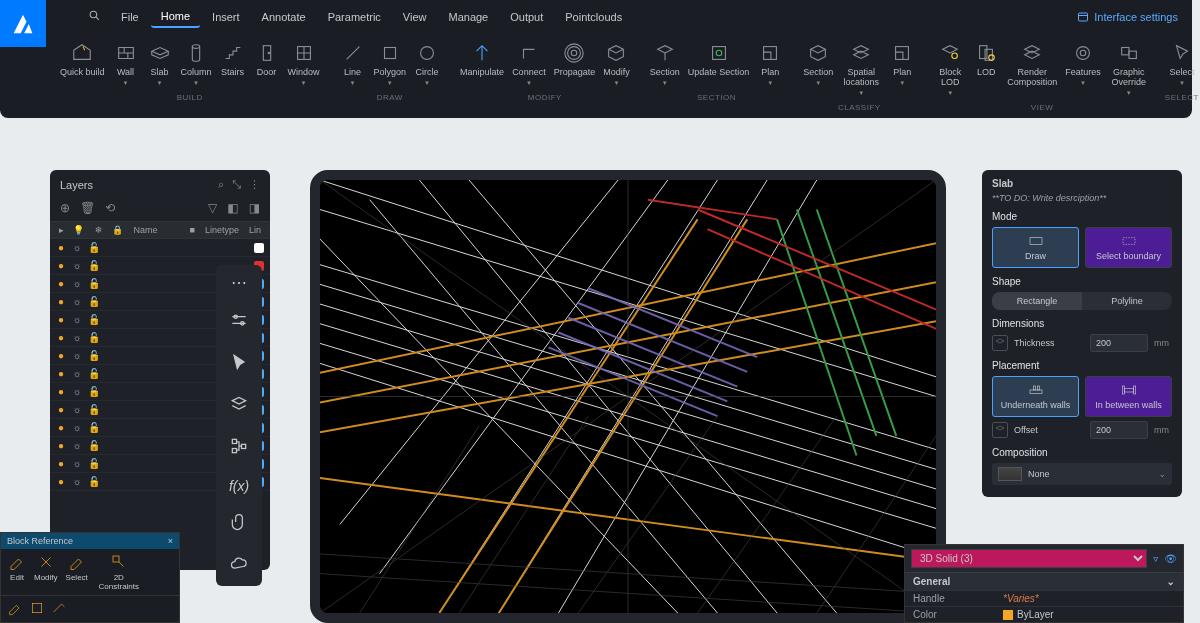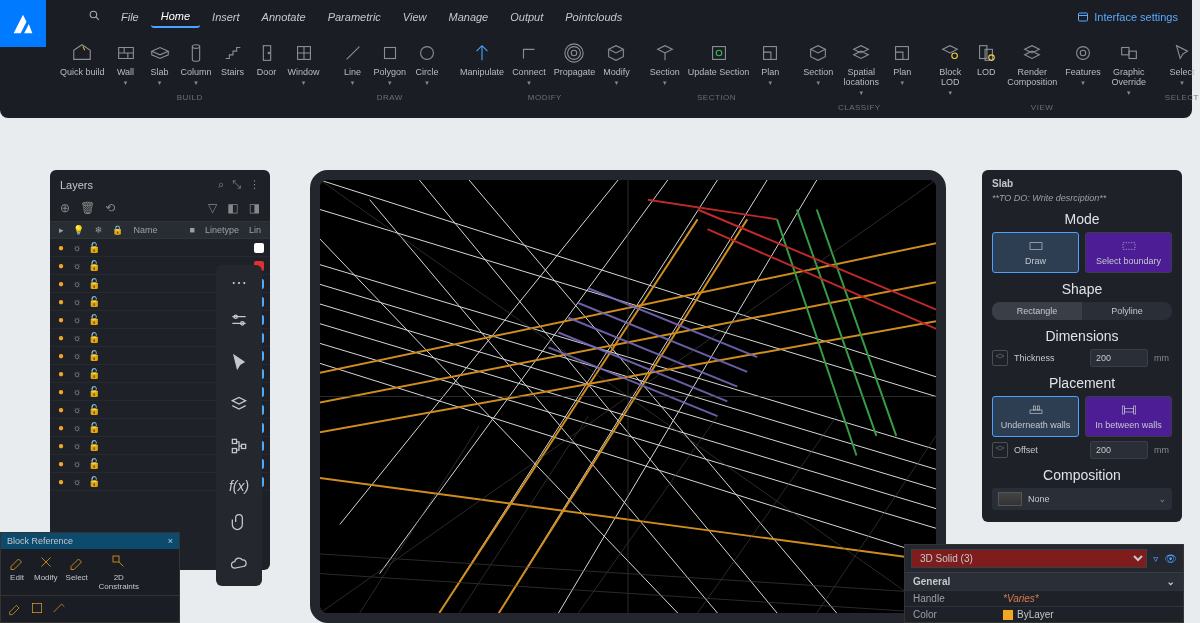--- a/index.html
+++ b/index.html
@@ -5,21 +5,21 @@
 * { box-sizing: border-box; margin: 0; padding: 0; font-family: "Segoe UI", Arial, sans-serif; }
 body { background: #e9ecef; width: 1200px; height: 623px; overflow: hidden; position: relative; }
 
 
 .ribbon-wrap { position: absolute; left: 0; right: 0; top: 0; }
 .logo { position:absolute; top:0; left:0; width:46px; height:47px; background:#007bff; display:flex; align-items:center; justify-content:center; }
 .logo svg { width:28px; height:28px; }
 
 .ribbon { background: #1a1d23; border-radius: 0 0 8px 8px; margin: 0 8px 0 0; }
 .menu-row { display:flex; align-items:center; height:34px; padding-left:80px; gap:2px; position:relative;}
-.menu-item { color:#c5c8cc; font-size:11px; padding:4px 10px; cursor:pointer; border-radius:3px;font-style:italic;}
+.menu-item { color:#c5c8cc; font-size:11px; padding:4px 10px; cursor:pointer; border-radius:3px;}
 .menu-item.active { border-bottom:2px solid #4aa3ff; color:#fff; }
 .search-ic { color:#c5c8cc; padding:0 8px; }
 .iface-settings { position:absolute; right:14px; color:#5aa9ff; font-size:11px; display:flex; align-items:center; gap:5px; cursor:pointer;}
 
 .toolbar-row { display:flex; align-items:flex-start; padding: 4px 10px 6px 56px; gap:2px;}
 .tool-group { display:flex; flex-direction:column; align-items:center; }
 .tool-group-items { display:flex; }
 .tool-btn { display:flex; flex-direction:column; align-items:center; justify-content:flex-start; color:#b8bcc2; padding:2px 4px; cursor:pointer; min-width:34px;}
 .tool-btn .ico { width:26px; height:26px; display:flex; align-items:center; justify-content:center; margin-bottom:2px; color:#8a8f96;}
 .tool-btn .ico svg { width:22px; height:22px; stroke:#8a8f96; fill:none; stroke-width:1.2;}
@@ -47,21 +47,21 @@
 .side-tools .st { color:#c5c8cc; cursor:pointer; }
 .side-tools .st svg { width:20px; height:20px; stroke:#c5c8cc; fill:none; stroke-width:1.5;}
 
 
 .viewport { position:absolute; left:310px; top:170px; width:636px; height:453px; background:#000; border-radius:18px; border:10px solid #23262c; overflow:hidden;}
 
 
 .props-panel { position:absolute; right:18px; top:170px; width:200px; background:#1e2128; border-radius:6px; color:#c5c8cc; padding:8px 10px 12px; font-size:10px;}
 .props-panel .ptitle { font-size:10px; font-weight:bold; margin-bottom:4px;}
 .props-panel .todo { font-size:9px; color:#9aa0a6; font-style:italic; margin-bottom:8px;}
-.props-panel .sec-label { font-size:14px; color:#dfe2e6; margin:8px 0 5px;text-align:center;}
+.props-panel .sec-label { font-size:10px; color:#dfe2e6; margin:8px 0 5px;}
 .props-panel .btn-row { display:flex; gap:6px;}
 .props-panel .pbtn { flex:1; background:#4c1d95; border:1px solid #3a3f47; border-radius:3px; display:flex; flex-direction:column; align-items:center; justify-content:center; padding:6px 2px; font-size:9px; cursor:pointer; gap:3px;}
 .props-panel .pbtn.active { border-color:#4aa3ff; background:#2d3d52;}
 .props-panel .pbtn svg { width:16px; height:14px; stroke:#c5c8cc; fill:none;}
 .props-panel .seg { display:flex; background:#2a2e36; border-radius:8px; overflow:hidden; margin-top:2px;}
 .props-panel .seg div { flex:1; text-align:center; padding:4px; font-size:9px; cursor:pointer;}
 .props-panel .seg .on { background:#3a3f47;}
 .field-row { display:flex; align-items:center; gap:6px; margin-top:4px;}
 .field-row .ficon { width:16px; height:16px; border:1px solid #4a4f57; display:flex; align-items:center; justify-content:center; border-radius:2px;}
 .field-row .flabel { flex:1; font-size:9px;}
@@ -77,21 +77,21 @@
 .blockref .hdr { background:#0c4a6e; padding:3px 6px; display:flex; justify-content:space-between;}
 .blockref .row1 { display:flex; padding:4px 4px; gap:2px;}
 .blockref .row1 .b { display:flex; flex-direction:column; align-items:center; font-size:8px; gap:2px; padding:0 3px; cursor:pointer;}
 .blockref .row1 .b svg { width:18px; height:18px; stroke:#f5a623; fill:none;}
 .blockref .row2 { display:flex; gap:6px; padding:4px 6px; border-top:1px solid #333;}
 .blockref .row2 span svg { width:16px; height:16px; stroke:#f5a623; fill:none;}
 
 
 .solidprops { position:absolute; right:16px; bottom:0; width:280px; background:#1e2128; color:#c5c8cc; font-size:10px; border:1px solid #333;}
 .solidprops .hdr { display:flex; align-items:center; padding:4px 6px; gap:6px; background:#24272e;}
-.solidprops .hdr select { background:#7f1d1d; border:1px solid #3a3f47; color:#c5c8cc; font-size:10px; padding:2px 4px; flex:1;}
+.solidprops .hdr select { background:#be185d; border:1px solid #3a3f47; color:#c5c8cc; font-size:10px; padding:2px 4px; flex:1;}
 .solidprops .hdr .hic { color:#4aa3ff; cursor:pointer;}
 .solidprops .grp { background:#2a2e36; padding:3px 8px; font-weight:bold; font-size:10px; display:flex; justify-content:space-between; border-top:1px solid #383c43;}
 .solidprops .prow { display:flex; padding:2px 8px; font-size:10px; border-top:1px solid #2d3138;}
 .solidprops .prow .k { width:90px; color:#9aa0a6;}
 .solidprops .prow .v { flex:1; color:#c5c8cc;}
 .solidprops .prow .varies { color:#d97b4a; font-style:italic;}
 .solidprops .prow .sw { width:10px; height:10px; display:inline-block; background:#f5a623; margin-right:4px; vertical-align:middle;}
 
 
 .vp-svg { width:100%; height:100%; }

